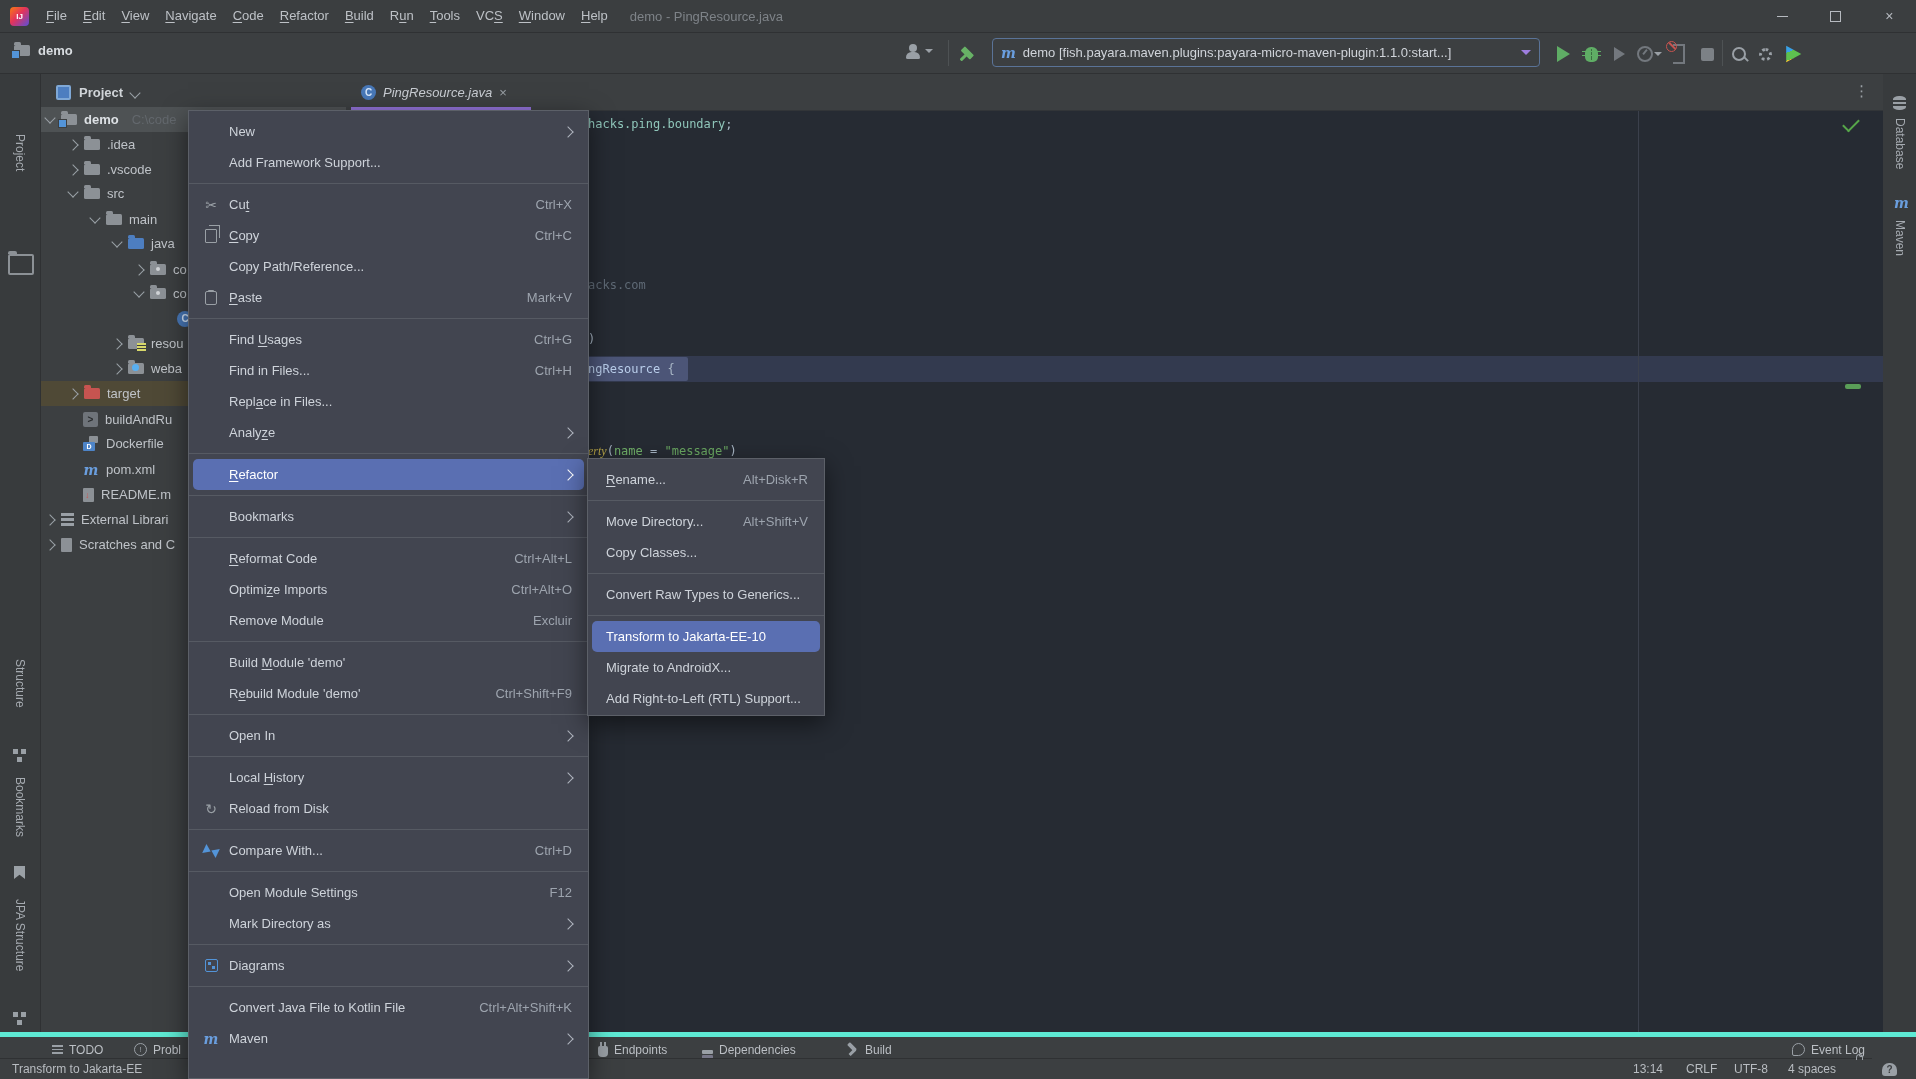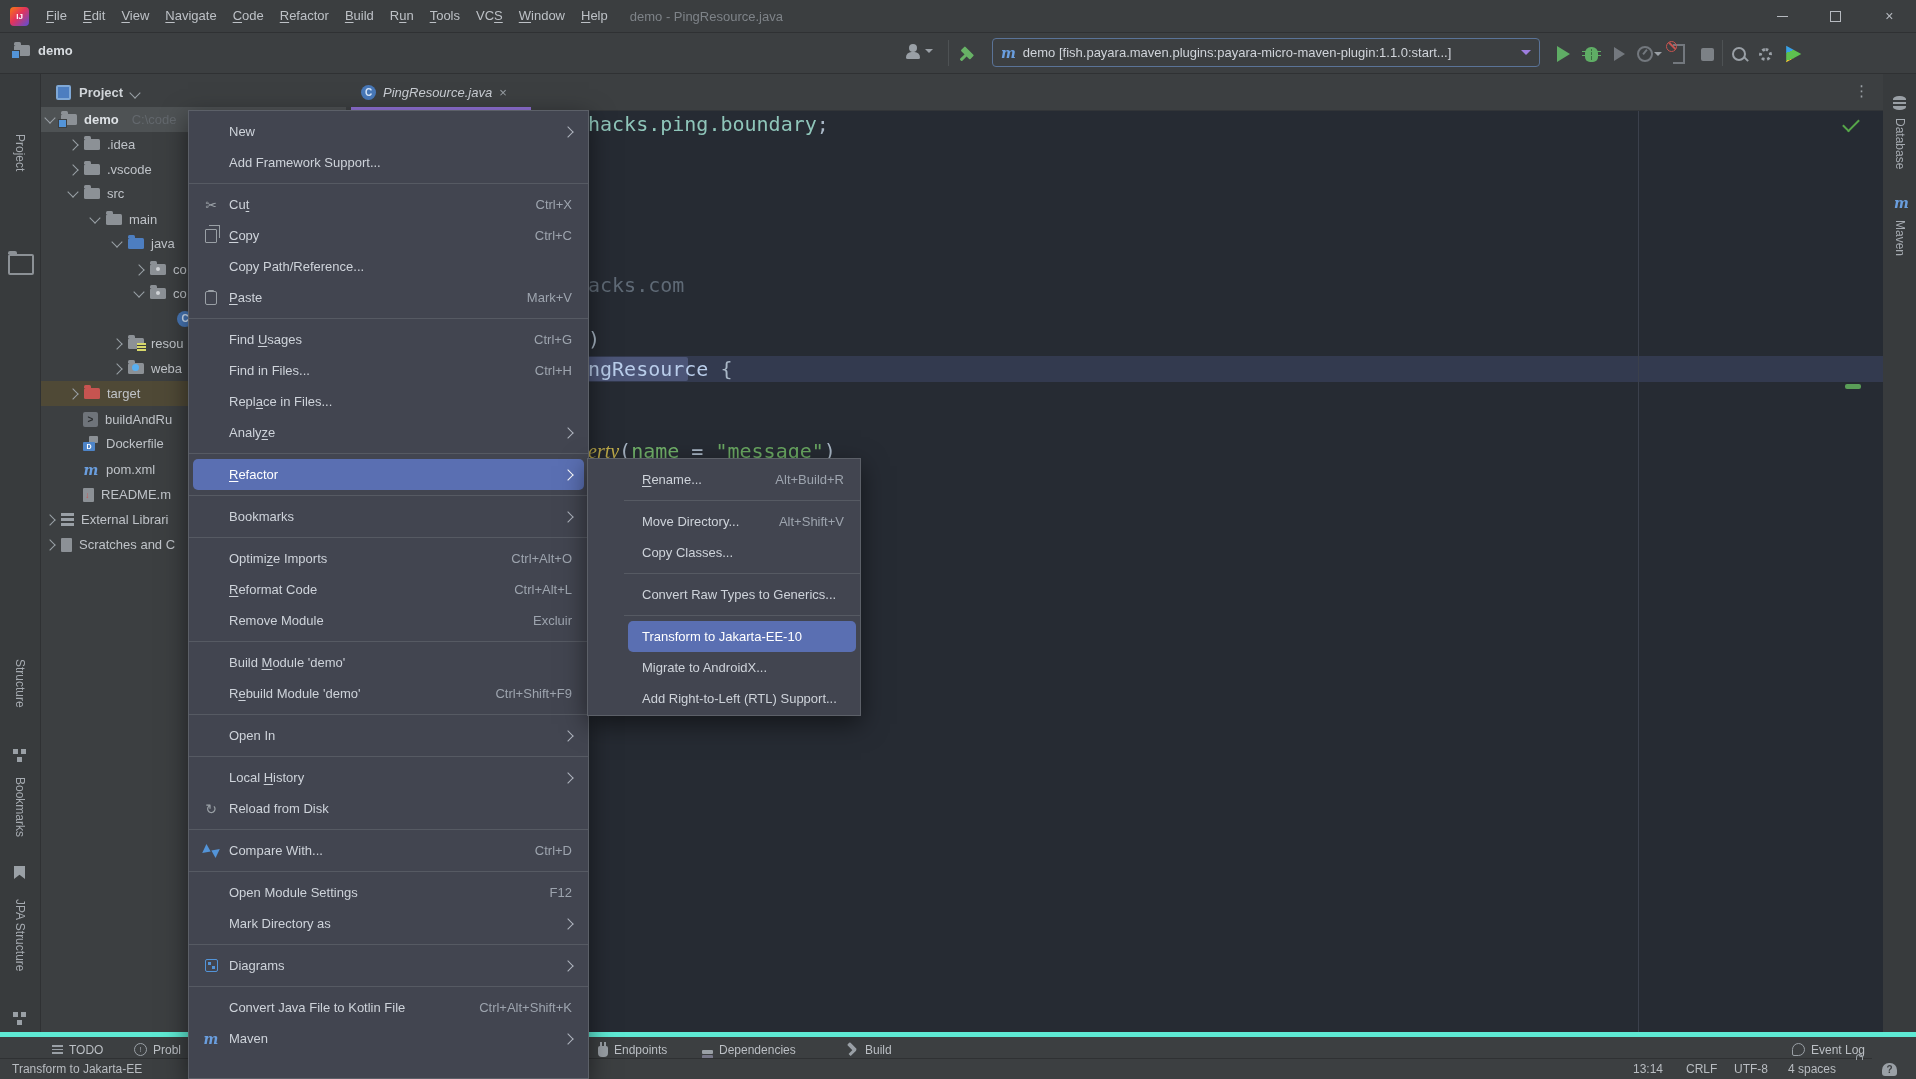--- a/index.html
+++ b/index.html
@@ -102,21 +102,21 @@
   .libic{width:13px;height:13px;flex:none;background:repeating-linear-gradient(#9aa0a6 0 3px,#3c3f41 3px 5px);}
 
   
   #tabbar{position:absolute;left:347px;top:74px;width:1536px;height:36px;background:#3c3f41;border-bottom:1px solid #323538;}
   #tab1{position:absolute;left:4px;top:0;height:36px;display:flex;align-items:center;gap:7px;padding:0 10px;}
   #tab1 .tab-label{font-style:italic;color:#c8ccd2;}
   #tab1 .close{color:#9aa0a6;font-size:13px;}
   #tab-underline{position:absolute;left:4px;bottom:0;width:180px;height:3px;background:#8f70d4;}
   .dots3{color:#9aa0a6;font-size:15px;letter-spacing:0;}
   #editor{position:absolute;left:347px;top:111px;width:1536px;height:921px;background:#262b33;overflow:hidden;}
-  .cl{position:absolute;left:241px;height:25px;line-height:25px;font-family:"DejaVu Sans Mono",monospace;font-size:20px;white-space:pre;}
+  .cl{position:absolute;left:241px;height:25px;line-height:25px;font-family:"DejaVu Sans Mono",monospace;font-size:12px;white-space:pre;}
   .c-pkg{color:#8fc6ba;} .c-plain{color:#a9b7c6;} .c-comment{color:#5f6a76;}
   .c-ident{color:#b9cdea;} .c-ann{color:#c9b54e;font-style:italic;font-family:Liberation Serif, serif;}
   .c-green{color:#72b26a;} .c-strg{color:#6aa862;} .c-stry{color:#d0b65c;}
   #caret-line{position:absolute;left:0;top:245px;width:1536px;height:26px;background:#333a4f;}
   #ident-box{position:absolute;left:237px;top:246px;width:104px;height:24px;background:#4c5577;border-radius:2px;}
   #wrap-guide{position:absolute;left:1291px;top:0;width:1px;height:921px;background:#3b404c;}
   .checkmark{position:absolute;width:14px;height:7px;border-left:2.5px solid #57a64a;border-bottom:2.5px solid #57a64a;transform:rotate(-45deg);}
   .stripe-mark{position:absolute;border-radius:2px;}
 
   
@@ -135,21 +135,21 @@
   #statusbar{position:absolute;left:0;top:1058px;width:1872px;height:21px;background:#3c3f41;border-top:1px solid #2f3133;}
   .sitem{position:absolute;top:0;height:21px;line-height:21px;color:#b8bcc1;font-size:12px;white-space:nowrap;}
   .ic-lock{position:relative;width:9px;height:7px;background:#9aa0a6;border-radius:1px;margin-top:8px;}
   .ic-lock:before{content:"";position:absolute;top:-5px;left:0px;width:5px;height:5px;border:1.5px solid #9aa0a6;border-bottom:none;border-radius:4px 4px 0 0;}
   .ic-cloudq{width:15px;height:13px;background:#9aa0a6;border-radius:7px 7px 3px 3px;color:#3c3f41;font-size:10px;font-weight:bold;
     display:flex;align-items:center;justify-content:center;margin-top:4px;}
 
   
   .menu{position:absolute;background:#424550;border:1px solid #5c6068;box-shadow:0 8px 24px rgba(0,0,0,.5);box-sizing:border-box;padding-top:5px;}
   #context-menu{left:188px;top:110px;width:401px;height:969px;z-index:50;}
-  #refactor-submenu{left:587px;top:458px;width:274px;height:258px;z-index:55;padding-left:36px;}
+  #refactor-submenu{left:587px;top:458px;width:238px;height:258px;z-index:55;}
   .mrow{position:relative;height:31px;margin:0 4px;border-radius:5px;display:flex;align-items:center;
     padding:0 12px 0 36px;color:#ced3da;box-sizing:border-box;white-space:nowrap;}
   .mrow .ms{margin-left:auto;color:#9da4ae;padding-left:18px;}
   .mrow .marr{margin-left:auto;width:7px;height:7px;border-right:1.6px solid #aeb4bd;border-top:1.6px solid #aeb4bd;transform:rotate(45deg);}
   .mrow.sel{background:#5a6fb2;color:#ffffff;}
   .mrow.sel .marr{border-color:#fff;}
   .msep{height:1px;background:#565a63;margin:5px 0;}
   .mico{position:absolute;left:9px;top:50%;transform:translateY(-50%);width:18px;height:18px;display:flex;align-items:center;justify-content:center;color:#9aa0a6;}
   .ic-cut{font-size:14px;}
   .ic-copy{position:relative;width:10px;height:12px;border:1.5px solid #9aa0a6;border-radius:1px;background:#424550;}
@@ -489,26 +489,26 @@
         <span class="ml"><u>R</u>efactor</span>
         <span class="marr"></span>
       </div>
     <div class="msep"></div>
     <div class="mrow">
         <span class="ml">Bookmarks</span>
         <span class="marr"></span>
       </div>
     <div class="msep"></div>
     <div class="mrow">
+        <span class="ml"><u>R</u>eformat Code</span>
+        <span class="ms">Ctrl+Alt+L</span>
+      </div>
+    <div class="mrow">
         <span class="ml">Optimi<u>z</u>e Imports</span>
         <span class="ms">Ctrl+Alt+O</span>
-      </div>
-    <div class="mrow">
-        <span class="ml"><u>R</u>eformat Code</span>
-        <span class="ms">Ctrl+Alt+L</span>
       </div>
     <div class="mrow">
         <span class="ml">Remove Module</span>
         <span class="ms">Excluir</span>
       </div>
     <div class="msep"></div>
     <div class="mrow">
         <span class="ml">Build <u>M</u>odule 'demo'</span>
       </div>
     <div class="mrow">
@@ -564,21 +564,21 @@
           <span class="mvn">m</span>
         </span>
         <span class="ml">Maven</span>
         <span class="marr"></span>
       </div>
   </div>
 
   <div id="refactor-submenu" class="menu">
     <div class="mrow submenu-row">
         <span class="ml"><u>R</u>ename...</span>
-        <span class="ms">Alt+Build+R</span>
+        <span class="ms">Alt+Disk+R</span>
       </div>
     <div class="msep"></div>
     <div class="mrow submenu-row">
         <span class="ml">Move Directory...</span>
         <span class="ms">Alt+Shift+V</span>
       </div>
     <div class="mrow submenu-row">
         <span class="ml">Copy Classes...</span>
       </div>
     <div class="msep"></div>

